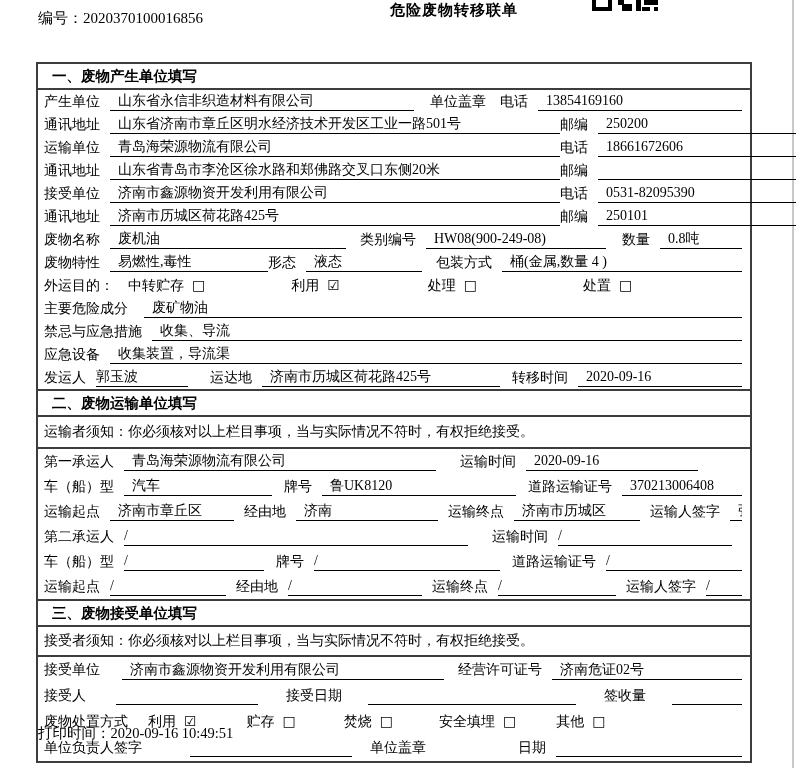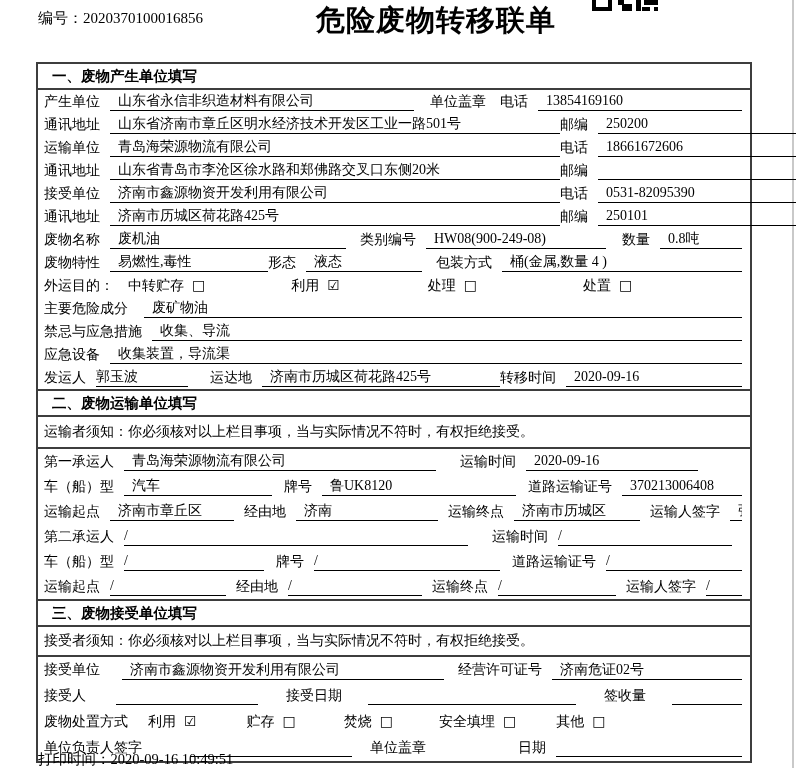--- a/index.html
+++ b/index.html
@@ -1,41 +1,41 @@
 <!DOCTYPE html>
 <html><head>
 <meta charset="utf-8">
 <style>
   html,body{margin:0;padding:0}
   body{position:relative;width:796px;height:768px;background:#ffffff;overflow:hidden;
        font-family:"Liberation Serif","DejaVu Serif",serif;color:#000}
   .hdr-num{position:absolute;left:38px;top:9px;font-size:15px;white-space:nowrap}
-  .hdr-title{position:absolute;left:436px;top:1px;transform:translateX(-50%);
-             font-size:29px;font-weight:bold;letter-spacing:1px;white-space:nowrap}
+  .hdr-title{position:absolute;left:454px;top:1px;transform:translateX(-50%);
+             font-size:15px;font-weight:bold;letter-spacing:1px;white-space:nowrap}
   .qr{position:absolute;left:592px;top:0}
   .page-edge{position:absolute;right:2px;top:0;width:2px;height:768px;background:#c9c9c9}
   .formbox{position:absolute;left:36px;top:62px;width:716px;border:2px solid #3d3d3d;box-sizing:border-box}
   .sec-h{display:flex;align-items:center;height:24px;padding:0 14px;font-weight:bold;
          font-size:14.5px;border-bottom:2px solid #3d3d3d;white-space:nowrap}
   .bt{border-top:2px solid #3d3d3d}
   .row{display:flex;align-items:center;height:23px;padding:0 8px 0 6px;font-size:14px;white-space:nowrap}
   .s2row{height:25px}
   .s3row{height:26px}
   .note{display:flex;align-items:center;height:30px;padding:0 6px;font-size:14px;
         border-bottom:2px solid #3d3d3d;white-space:nowrap}
   .note3{height:28px}
   .lbl{flex:none}
   .val{border-bottom:1px solid #000;padding:0 4px 0 8px;margin-left:10px;flex:none;
        overflow:hidden;min-height:17px}
   .ctr{text-align:left;padding-left:0}
   .fill{flex:1 1 auto}
   .rgt{margin-left:auto;display:flex;align-items:center}
   .opt{display:flex;}
   .cb{font-family:"DejaVu Sans",sans-serif;font-size:14px;margin-left:8px}
-  .prt{position:absolute;left:38px;top:750px;font-size:14.5px;white-space:nowrap}
+  .prt{position:absolute;left:38px;top:724px;font-size:14.5px;white-space:nowrap}
 </style>
 </head>
 <body>
 
 <div class="hdr-num">
   <span>编号：</span><span>2020370100016856</span>
 </div>
 <div class="hdr-title">危险废物转移联单</div>
 <svg class="qr" width="66" height="11" viewBox="0 0 66 11">
   <g fill="#000">
@@ -162,21 +162,21 @@
   <div class="row">
     <span class="lbl">应急设备</span>
     <span class="val fill">收集装置，导流渠</span>
   </div>
 
   <div class="row">
     <span class="lbl">发运人</span>
     <span class="val ctr" style="width:88px">郭玉波</span>
     <span class="lbl" style="margin-left:22px">运达地</span>
     <span class="val" style="width:226px">济南市历城区荷花路425号</span>
-    <span class="lbl" style="margin-left:0">转移时间</span>
+    <span class="lbl" style="margin-left:12px">转移时间</span>
     <span class="val fill">2020-09-16</span>
   </div>
 
   <div class="sec-h bt">二、废物运输单位填写</div>
   <div class="note">运输者须知：你必须核对以上栏目事项，当与实际情况不符时，有权拒绝接受。</div>
 
   <div class="row s2row">
     <span class="lbl">第一承运人</span>
     <span class="val fill">青岛海荣源物流有限公司</span>
     <span class="rgt" style="margin-left:24px;margin-right:44px">

